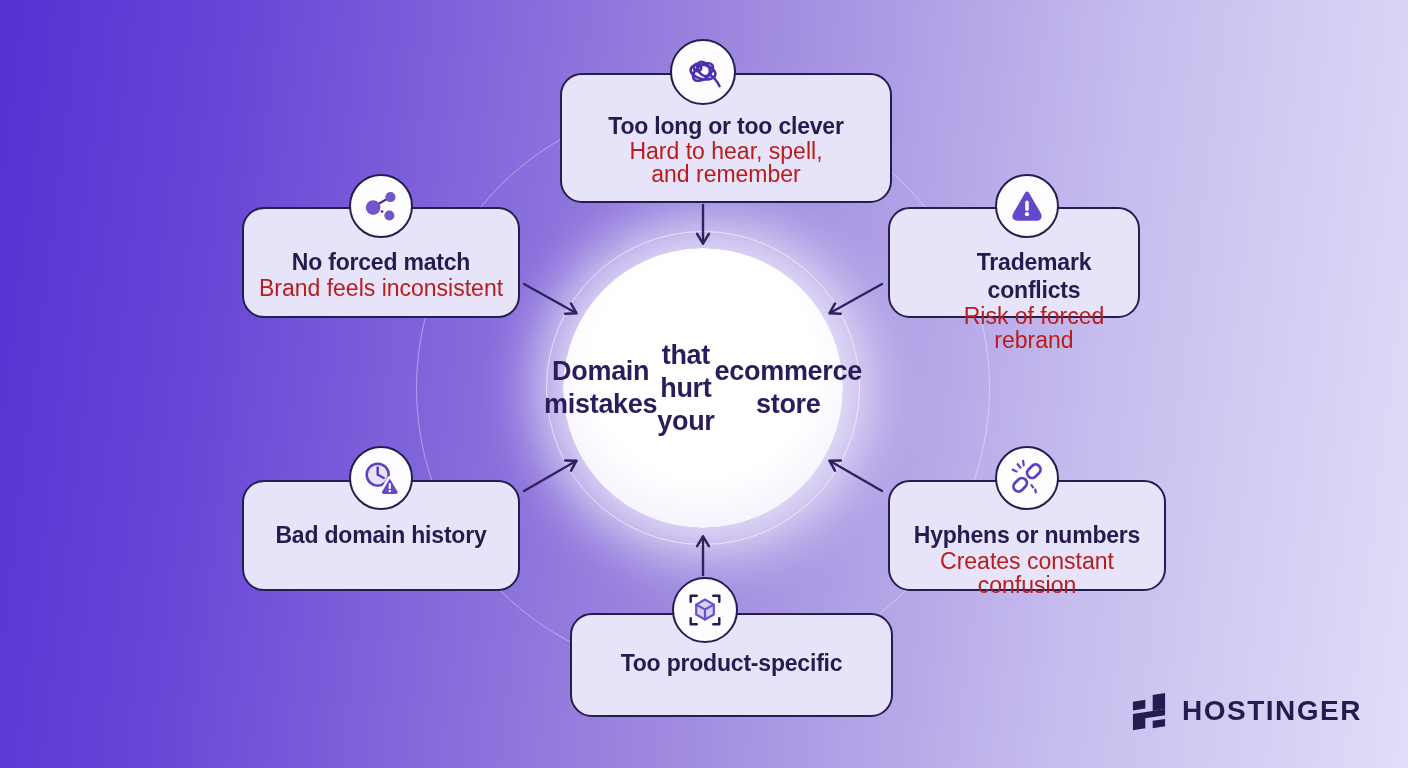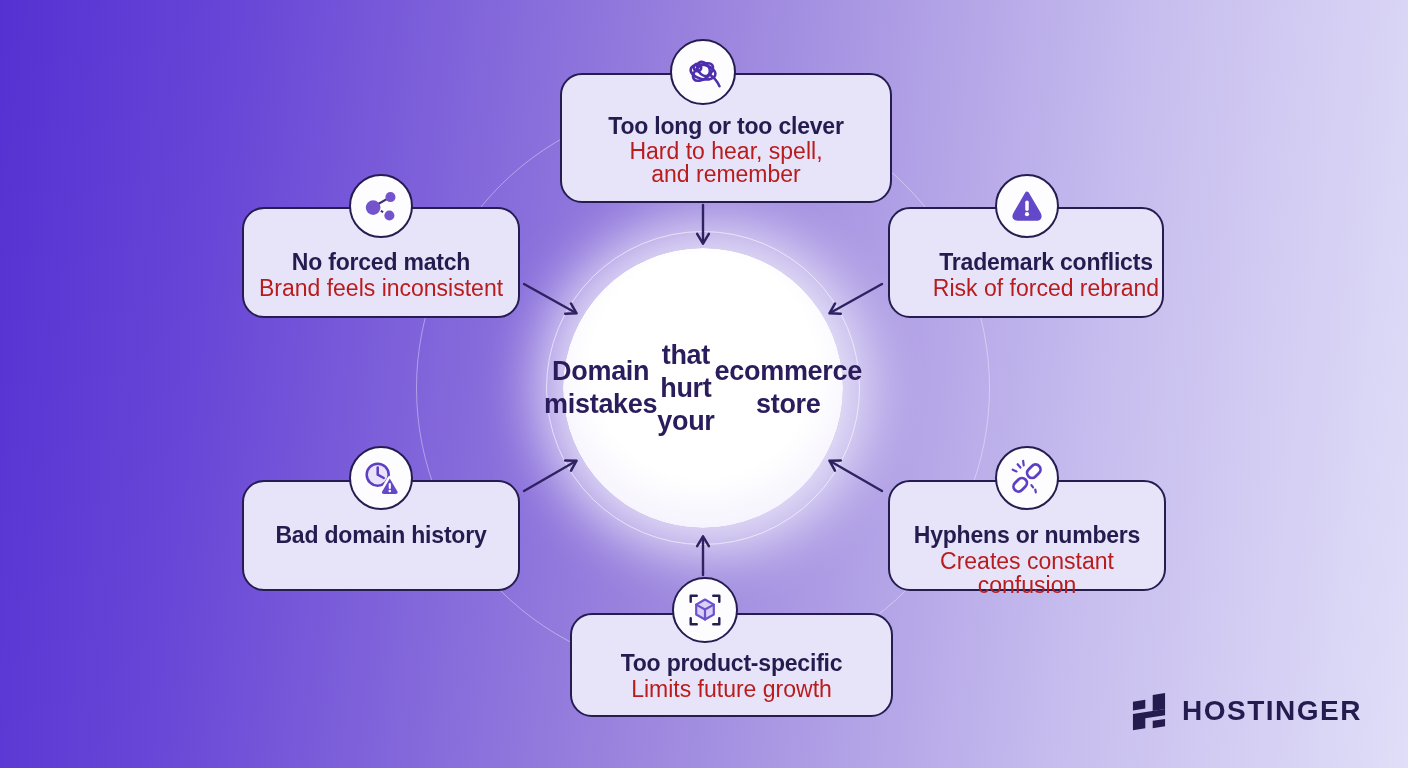--- a/index.html
+++ b/index.html
@@ -32,21 +32,21 @@
   .card {
     position:absolute; background:#e7e3f9; border:2px solid #251d50; border-radius:22px;
     text-align:center; z-index:3;
   }
   .card-title { font-size:23px; font-weight:700; color:#241c4f; letter-spacing:-0.2px; line-height:28px; }
   .card-sub { font-size:23px; color:#b91c1c; line-height:24px; }
 
   .card-top    { left:560px; top:73px;  width:332px; height:130px; padding-top:37px; }
   .card-top .card-sub { line-height:23px; }
   .card-lt     { left:242px; top:207px; width:278px; height:111px; padding-top:39px; }
-  .card-rt     { left:888px; top:207px; width:276px; height:111px; padding-top:39px;padding-left:40px; }
+  .card-rt     { left:888px; top:207px; width:252px; height:111px; padding-top:39px;padding-left:40px; }
   .card-lb     { left:242px; top:480px; width:278px; height:111px; padding-top:39px; }
   .card-rb     { left:888px; top:480px; width:278px; height:111px; padding-top:39px; }
   .card-bottom { left:570px; top:613px; width:323px; height:104px; padding-top:34px; }
 
   
   .badge {
     position:absolute; border-radius:50%; background:#fdfcff; border:2.5px solid #251d50;
     display:flex; align-items:center; justify-content:center; z-index:4;
   }
   .badge-top    { left:670px; top:39px;  width:66px; height:66px; }
@@ -162,21 +162,20 @@
         <line x1="-13" y1="-7.5" x2="-9.5" y2="-6"></line>
         <line x1="-3.5" y1="-15.5" x2="-3" y2="-11.5"></line>
         <line x1="4" y1="6.5" x2="5.5" y2="8.5"></line>
         <line x1="7.5" y1="10.5" x2="8" y2="13"></line>
       </g>
     </svg>
   </div>
 
   <div class="card card-bottom">
     <div class="card-title">Too product-specific</div>
-    <div class="card-sub">Limits future growth</div>
   </div>
   <div class="badge badge-bottom">
     <svg width="44" height="44" viewBox="-20 -20 40 40" fill="none" stroke-linecap="round" stroke-linejoin="round">
       <g stroke="#251d50" stroke-width="2.2">
         <path d="M-13,-7.5 L-13,-13 L-7.5,-13"></path>
         <path d="M7.5,-13 L13,-13 L13,-7.5"></path>
         <path d="M13,7.5 L13,13 L7.5,13"></path>
         <path d="M-7.5,13 L-13,13 L-13,7.5"></path>
       </g>
       <path d="M0,-9.5 L8,-4.9 L8,4.1 L0,8.7 L-8,4.1 L-8,-4.9 Z" fill="#d9d0f5" stroke="#6b52cc" stroke-width="2"></path>

